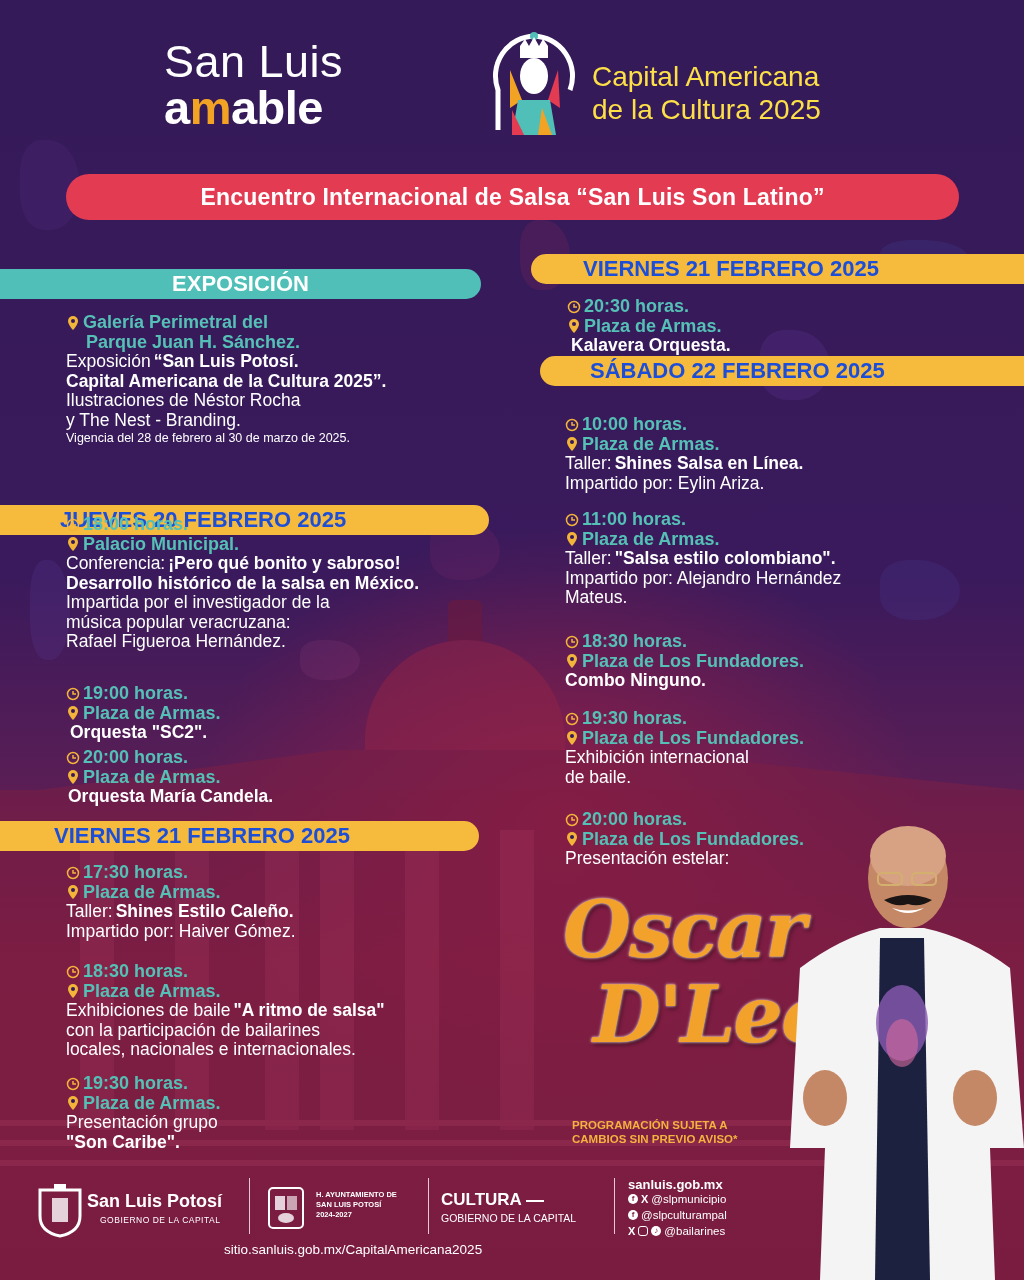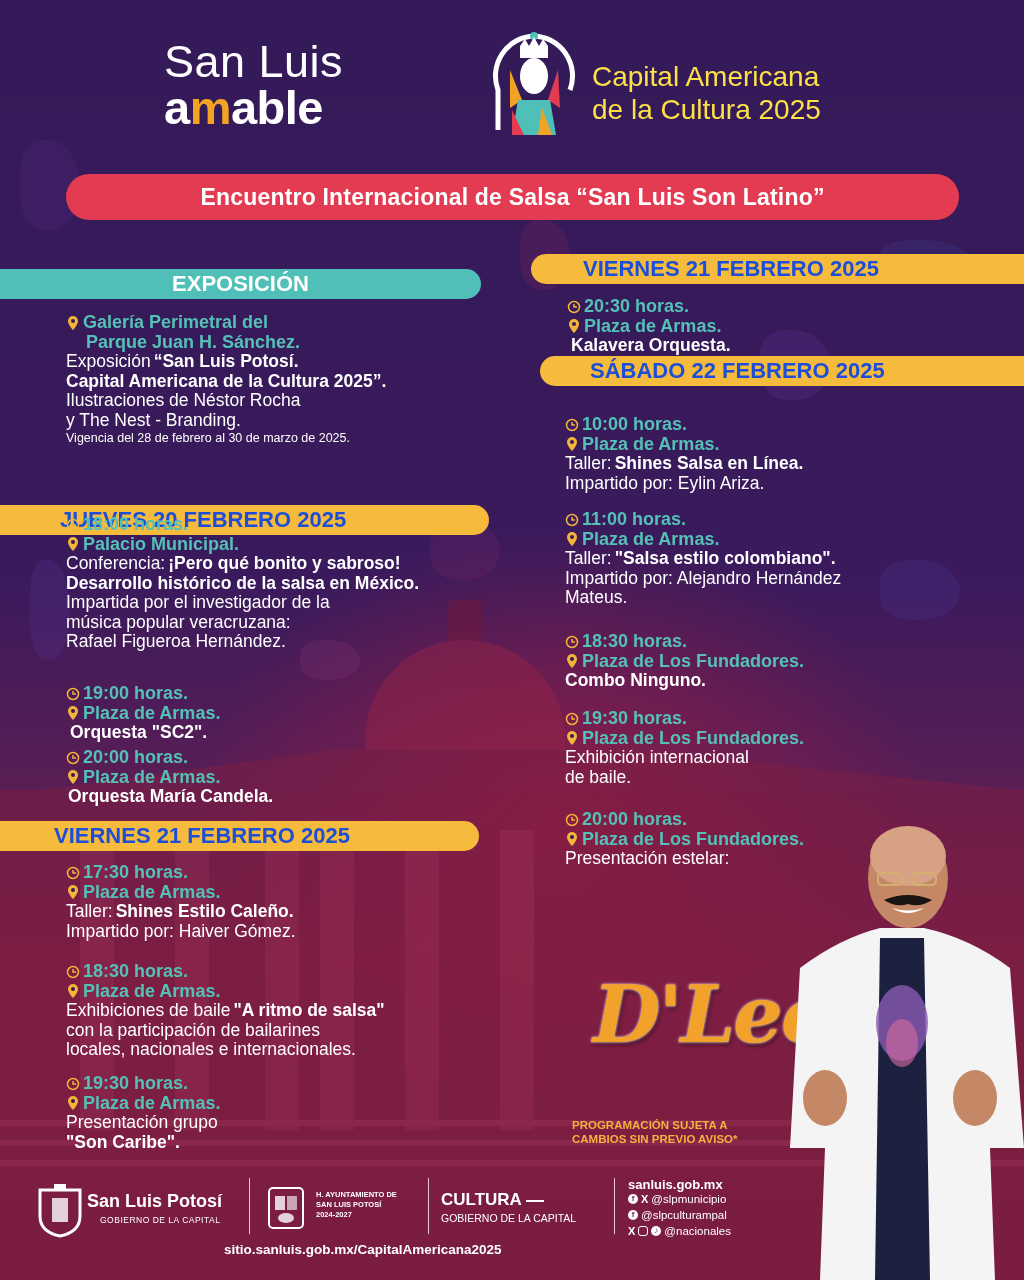--- a/index.html
+++ b/index.html
@@ -433,20 +433,21 @@
         <circle cx="7" cy="6" r="2" fill="#35195a"></circle>
       </svg>
       <span class="place">Plaza de Los Fundadores.</span>
     </div>
   <div class="row">
       <span class="txt">Presentación estelar:</span>
     </div>
 </div>
 
 <div class="oscar">
+  <div class="n1">Oscar</div>
   <div class="n2">D'León</div>
 </div>
 
 <svg class="person" viewBox="0 0 244 462">
   <path d="M20 150 Q60 120 100 110 L144 110 Q190 120 230 150 L244 330 L210 330 L215 462 L40 462 L45 330 L10 330z" fill="#f4f4f4"></path>
   <path d="M100 120 L144 120 L150 462 L95 462z" fill="#1c2140"></path>
   <ellipse cx="122" cy="205" rx="26" ry="38" fill="#8a5ab0" opacity=".8"></ellipse>
   <ellipse cx="122" cy="225" rx="16" ry="24" fill="#d86aa0" opacity=".6"></ellipse>
   <ellipse cx="128" cy="60" rx="40" ry="50" fill="#c48866"></ellipse>
   <ellipse cx="128" cy="38" rx="38" ry="30" fill="#d7a184"></ellipse>
@@ -500,17 +501,17 @@
     <span>@slpmunicipio</span>
   </div>
   <div class="f-txt" style="left:628px;top:49px;font-size:11.5px;display:flex;align-items:center;gap:3px">
     <span style="display:inline-block;width:10px;height:10px;border-radius:50%;background:#fff;color:#7a1c3f;font-size:8px;line-height:10px;text-align:center;font-weight:bold">f</span>
     <span>@slpculturampal</span>
   </div>
   <div class="f-txt" style="left:628px;top:65px;font-size:11.5px;display:flex;align-items:center;gap:3px">
     <span style="font-size:11px;font-weight:bold">X</span>
     <span style="display:inline-block;width:10px;height:10px;border-radius:3px;border:1.5px solid #fff"></span>
     <span style="display:inline-block;width:10px;height:10px;border-radius:50%;background:#fff;color:#7a1c3f;font-size:8px;line-height:10px;text-align:center">♪</span>
-    <span>@nacionales</span>
-  </div>
-
-  <div class="f-txt" style="left:224px;top:82px;font-weight:bold;font-size:13.5px">sitio.sanluis.gob.mx/CapitalAmericana2025</div>
+    <span>@bailarines</span>
+  </div>
+
+  <div class="f-txt" style="left:224px;top:82px;font-weight:normal;font-size:13.5px">sitio.sanluis.gob.mx/CapitalAmericana2025</div>
 </div>
 
 </body></html>

